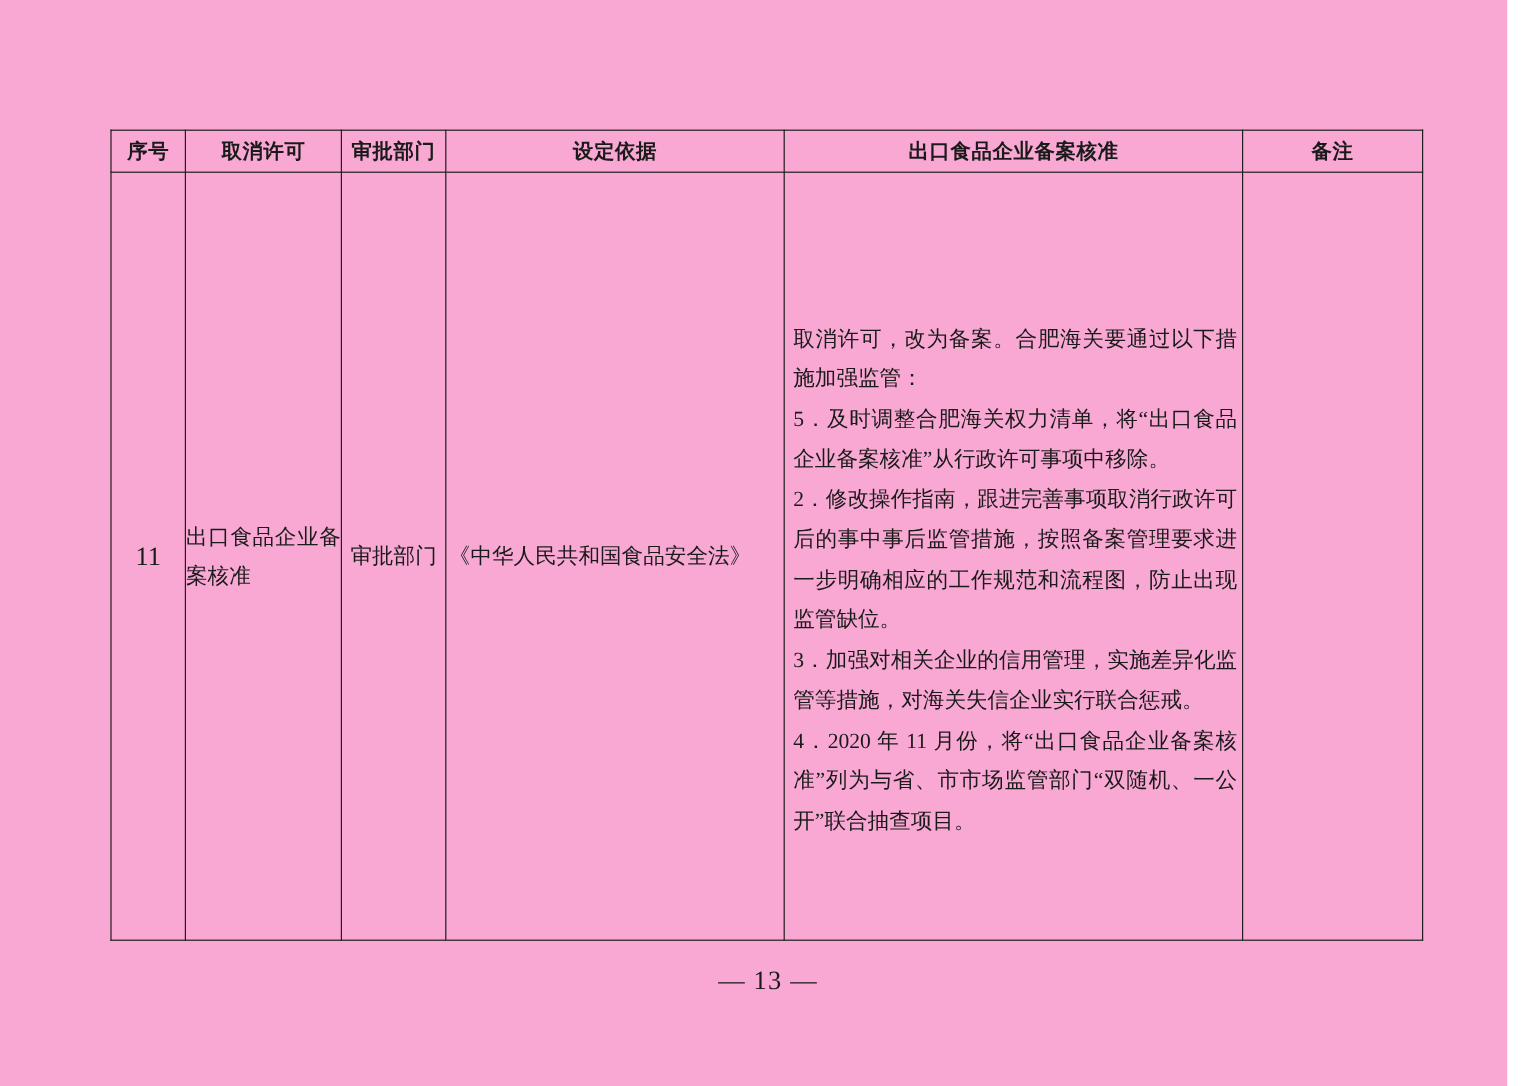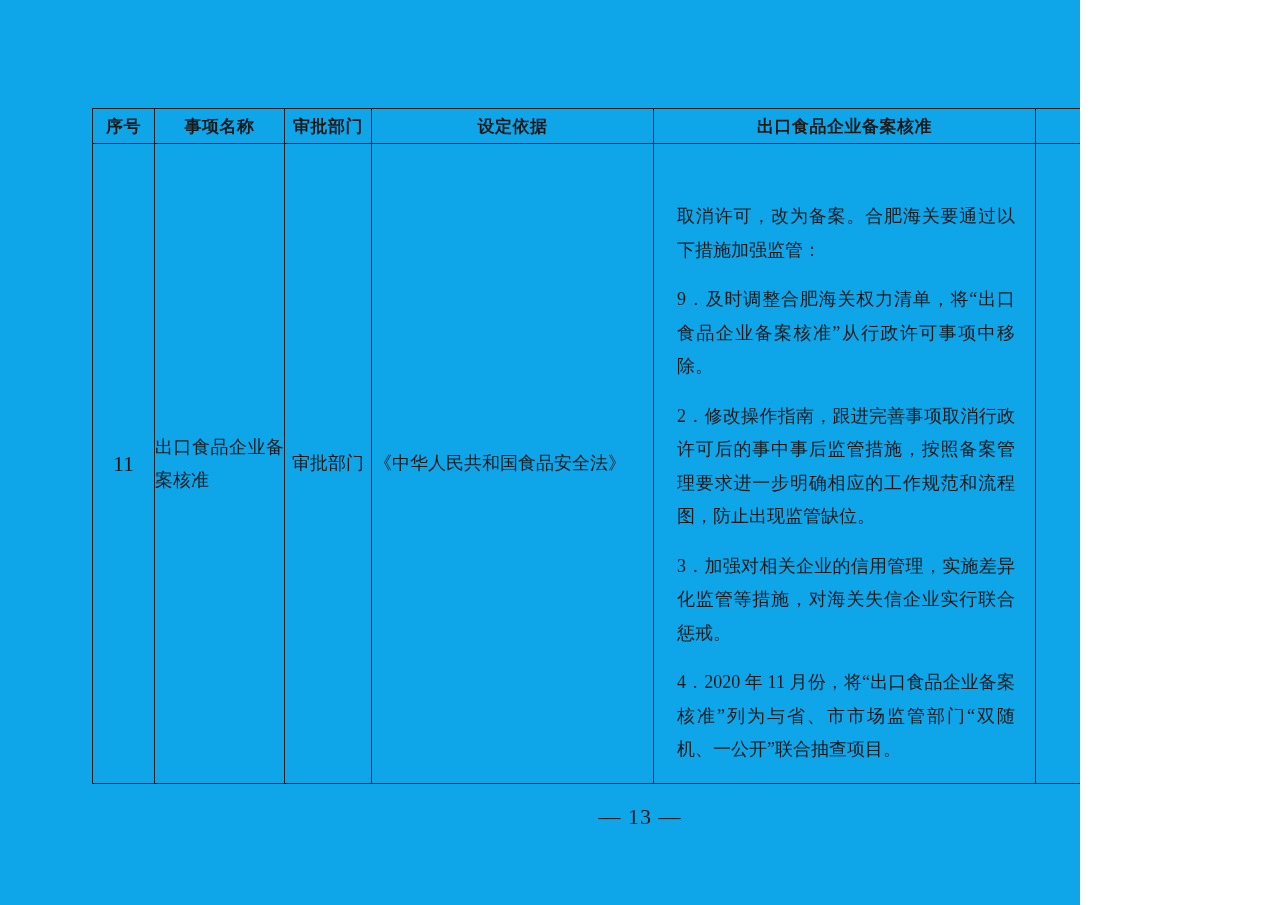--- a/index.html
+++ b/index.html
@@ -7,23 +7,23 @@
   body {
     width: 1280px;
     height: 905px;
     position: relative;
     font-family: "Liberation Serif", "DejaVu Serif", serif;
     color: #1a1a1a;
   }
   .page {
     position: absolute;
     left: 0; top: 0;
-    width: 1080px;
+    width: 1256px;
     height: 905px;
-    background: #0ea5e9;
+    background: #f9a8d4;
     overflow: hidden;
   }
   table.approval-table {
     position: absolute;
     left: 92px;
     top: 108px;
     width: 1093px;
     border-collapse: collapse;
     table-layout: fixed;
   }
@@ -69,21 +69,21 @@
   td.cell-basis {
     text-align: left;
     padding: 0 2px;
     letter-spacing: 0px;
   }
   td.cell-measures {
     text-align: justify;
     padding: 40px 4px 0 7px;
     line-height: 33.5px;
   }
-  td.cell-measures div { margin: 16px; }
+  td.cell-measures div { margin: 0; }
   td.cell-remark {
     text-align: center;
   }
 
   .page-number {
     position: absolute;
     left: 0;
     top: 804px;
     width: 1280px;
     text-align: center;
@@ -102,36 +102,36 @@
       <col class="c-index">
       <col class="c-name">
       <col class="c-dept">
       <col class="c-basis">
       <col class="c-meas">
       <col class="c-remark">
     </colgroup>
     <thead>
       <tr>
         <th>序号</th>
-        <th>事项名称</th>
+        <th>取消许可</th>
         <th>审批部门</th>
         <th>设定依据</th>
         <th>出口食品企业备案核准</th>
         <th>备注</th>
       </tr>
     </thead>
     <tbody>
       <tr>
         <td class="cell-index">11</td>
         <td class="cell-name">出口食品企业备案核准</td>
         <td class="cell-dept">审批部门</td>
         <td class="cell-basis">《中华人民共和国食品安全法》</td>
         <td class="cell-measures">
             <div>取消许可，改为备案。合肥海关要通过以下措施加强监管：</div>
-            <div>9．及时调整合肥海关权力清单，将“出口食品企业备案核准”从行政许可事项中移除。</div>
+            <div>5．及时调整合肥海关权力清单，将“出口食品企业备案核准”从行政许可事项中移除。</div>
             <div>2．修改操作指南，跟进完善事项取消行政许可后的事中事后监管措施，按照备案管理要求进一步明确相应的工作规范和流程图，防止出现监管缺位。</div>
             <div>3．加强对相关企业的信用管理，实施差异化监管等措施，对海关失信企业实行联合惩戒。</div>
             <div>4．2020 年 11 月份，将“出口食品企业备案核准”列为与省、市市场监管部门“双随机、一公开”联合抽查项目。</div>
           </td>
         <td class="cell-remark"></td>
       </tr>
     </tbody>
   </table>
 
   <div class="page-number">— 13 —</div>

